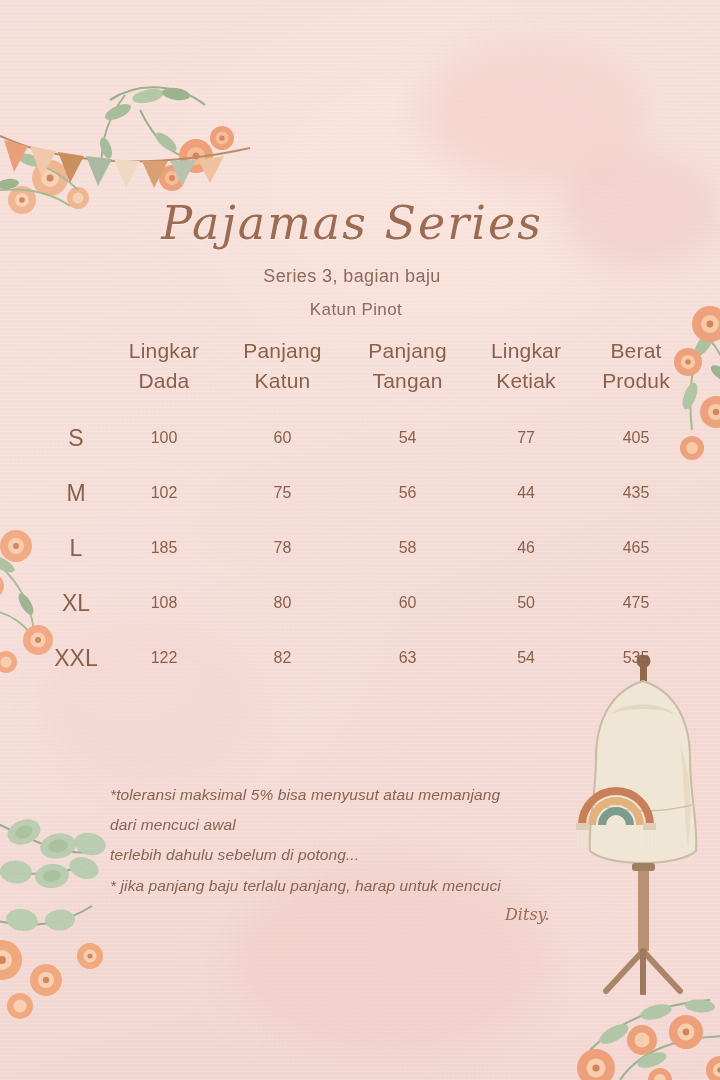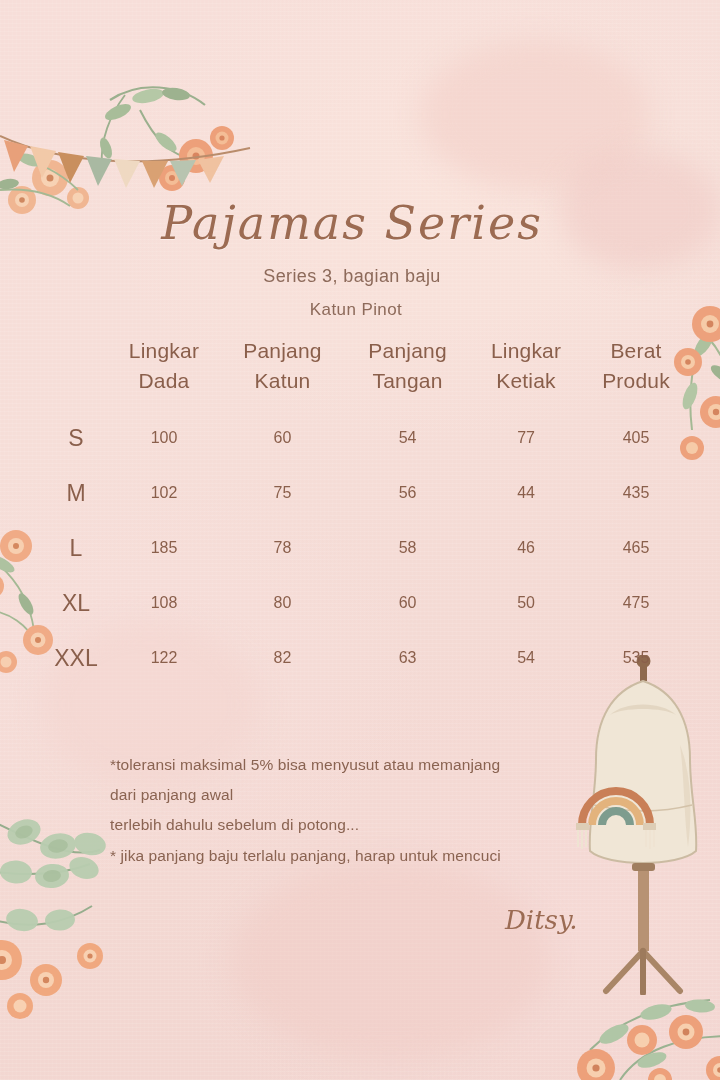--- a/index.html
+++ b/index.html
@@ -108,41 +108,42 @@
   .col-size { width: 64px; }
   .size-table td.col-size {
     text-align: center;
     font-size: 23px;
   }
   .size-table th.col-size { font-size: 0; }
 
   
   .notes {
     position: absolute;
-    top: 750px;
+    top: 780px;
     left: 110px;
     width: 480px;
     z-index: 7;
+    font-style: italic;
   }
   .note-line {
     font-family: "Liberation Sans", sans-serif;
     font-size: 15.5px;
     color: #8a6351;
     line-height: 1.95;
     letter-spacing: 0.1px;
   }
 
   
   .brand {
     position: absolute;
     top: 905px;
     left: 505px;
     font-family: "DejaVu Serif", serif;
     font-style: italic;
-    font-size: 26px;
+    font-size: 16px;
     color: #9b6b53;
     z-index: 8;
   }
 
   
   .bunting { position: absolute; top: 120px; left: 0; width: 260px; height: 90px; z-index: 4; }
 
   
   .floral { position: absolute; z-index: 3; pointer-events: none; }
   .floral-tl { top: 60px; left: -10px; width: 280px; height: 180px; }
@@ -461,20 +462,20 @@
         <td>82</td>
         <td>63</td>
         <td>54</td>
         <td>535</td>
       </tr>
     </tbody>
   </table>
 
   <div class="notes">
     <div class="note-line">*toleransi  maksimal 5% bisa menyusut atau memanjang</div>
-    <div class="note-line">dari panjang awal</div>
+    <div class="note-line">dari mencuci awal</div>
     <div class="note-line">terlebih dahulu sebelum di potong...</div>
     <div class="note-line">* jika panjang baju terlalu panjang, harap  untuk mencuci</div>
   </div>
 
   <div class="brand">Ditsy.</div>
 
 </div>
 
 </body></html>

